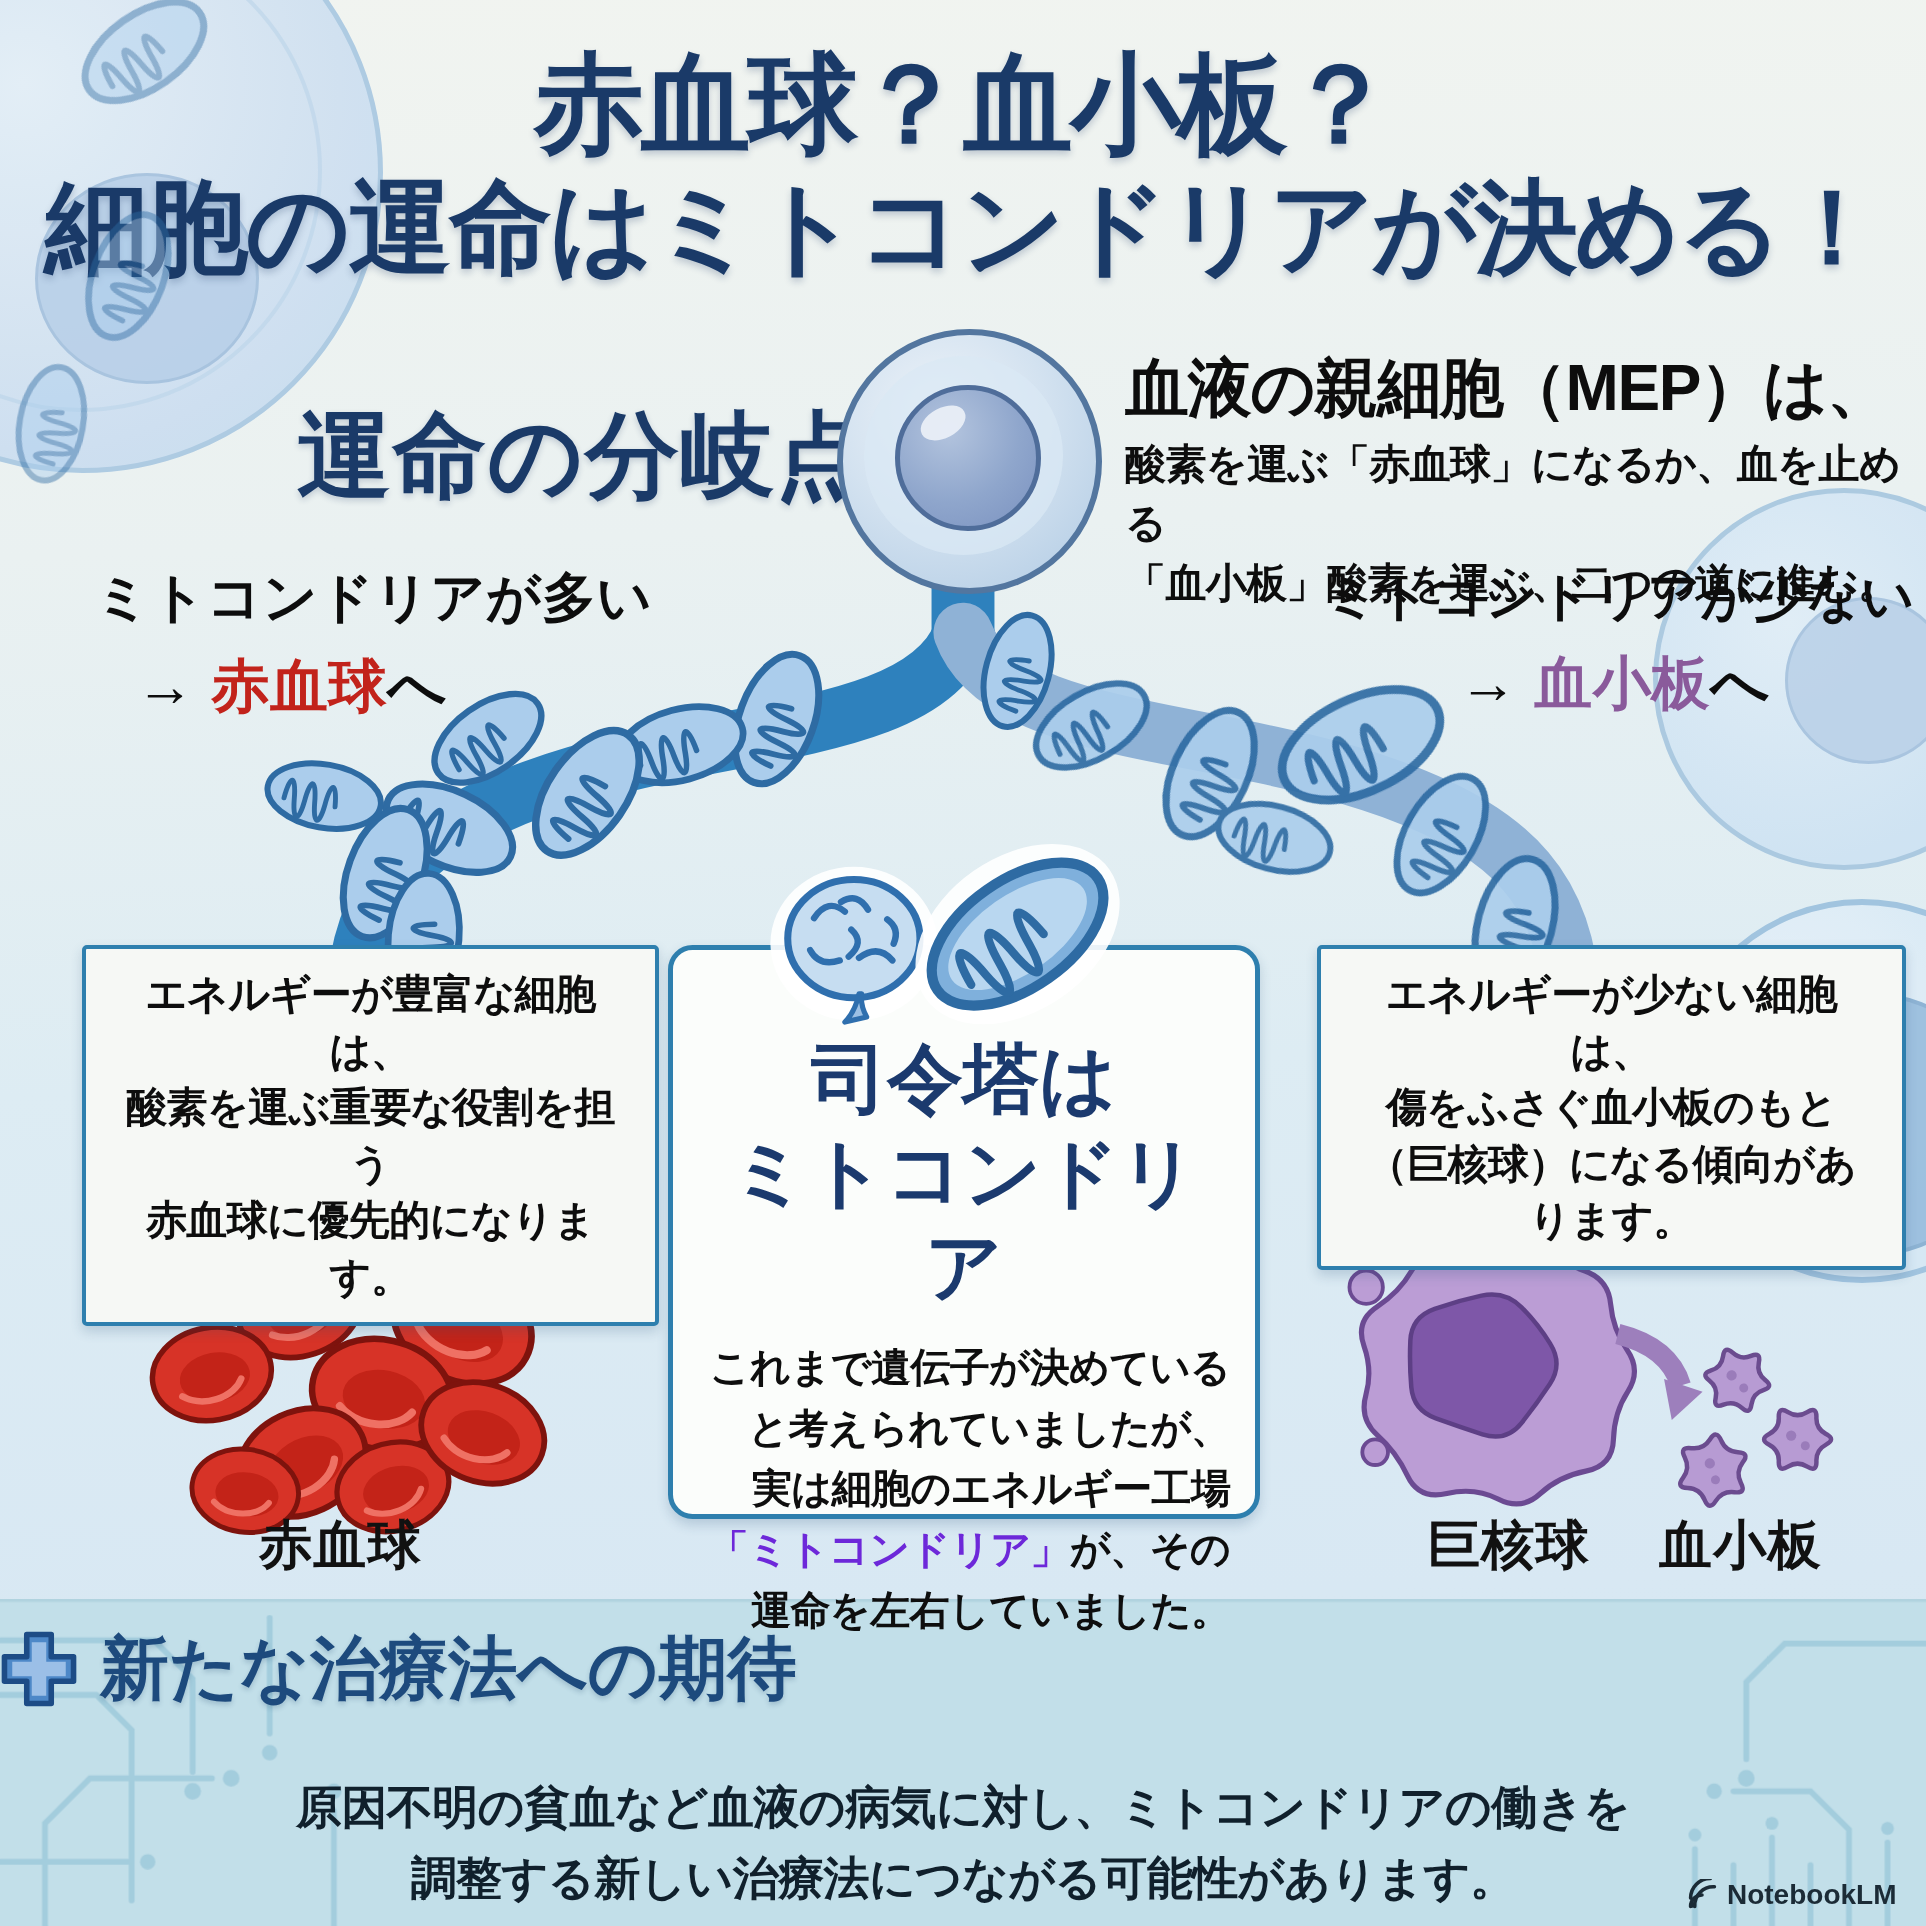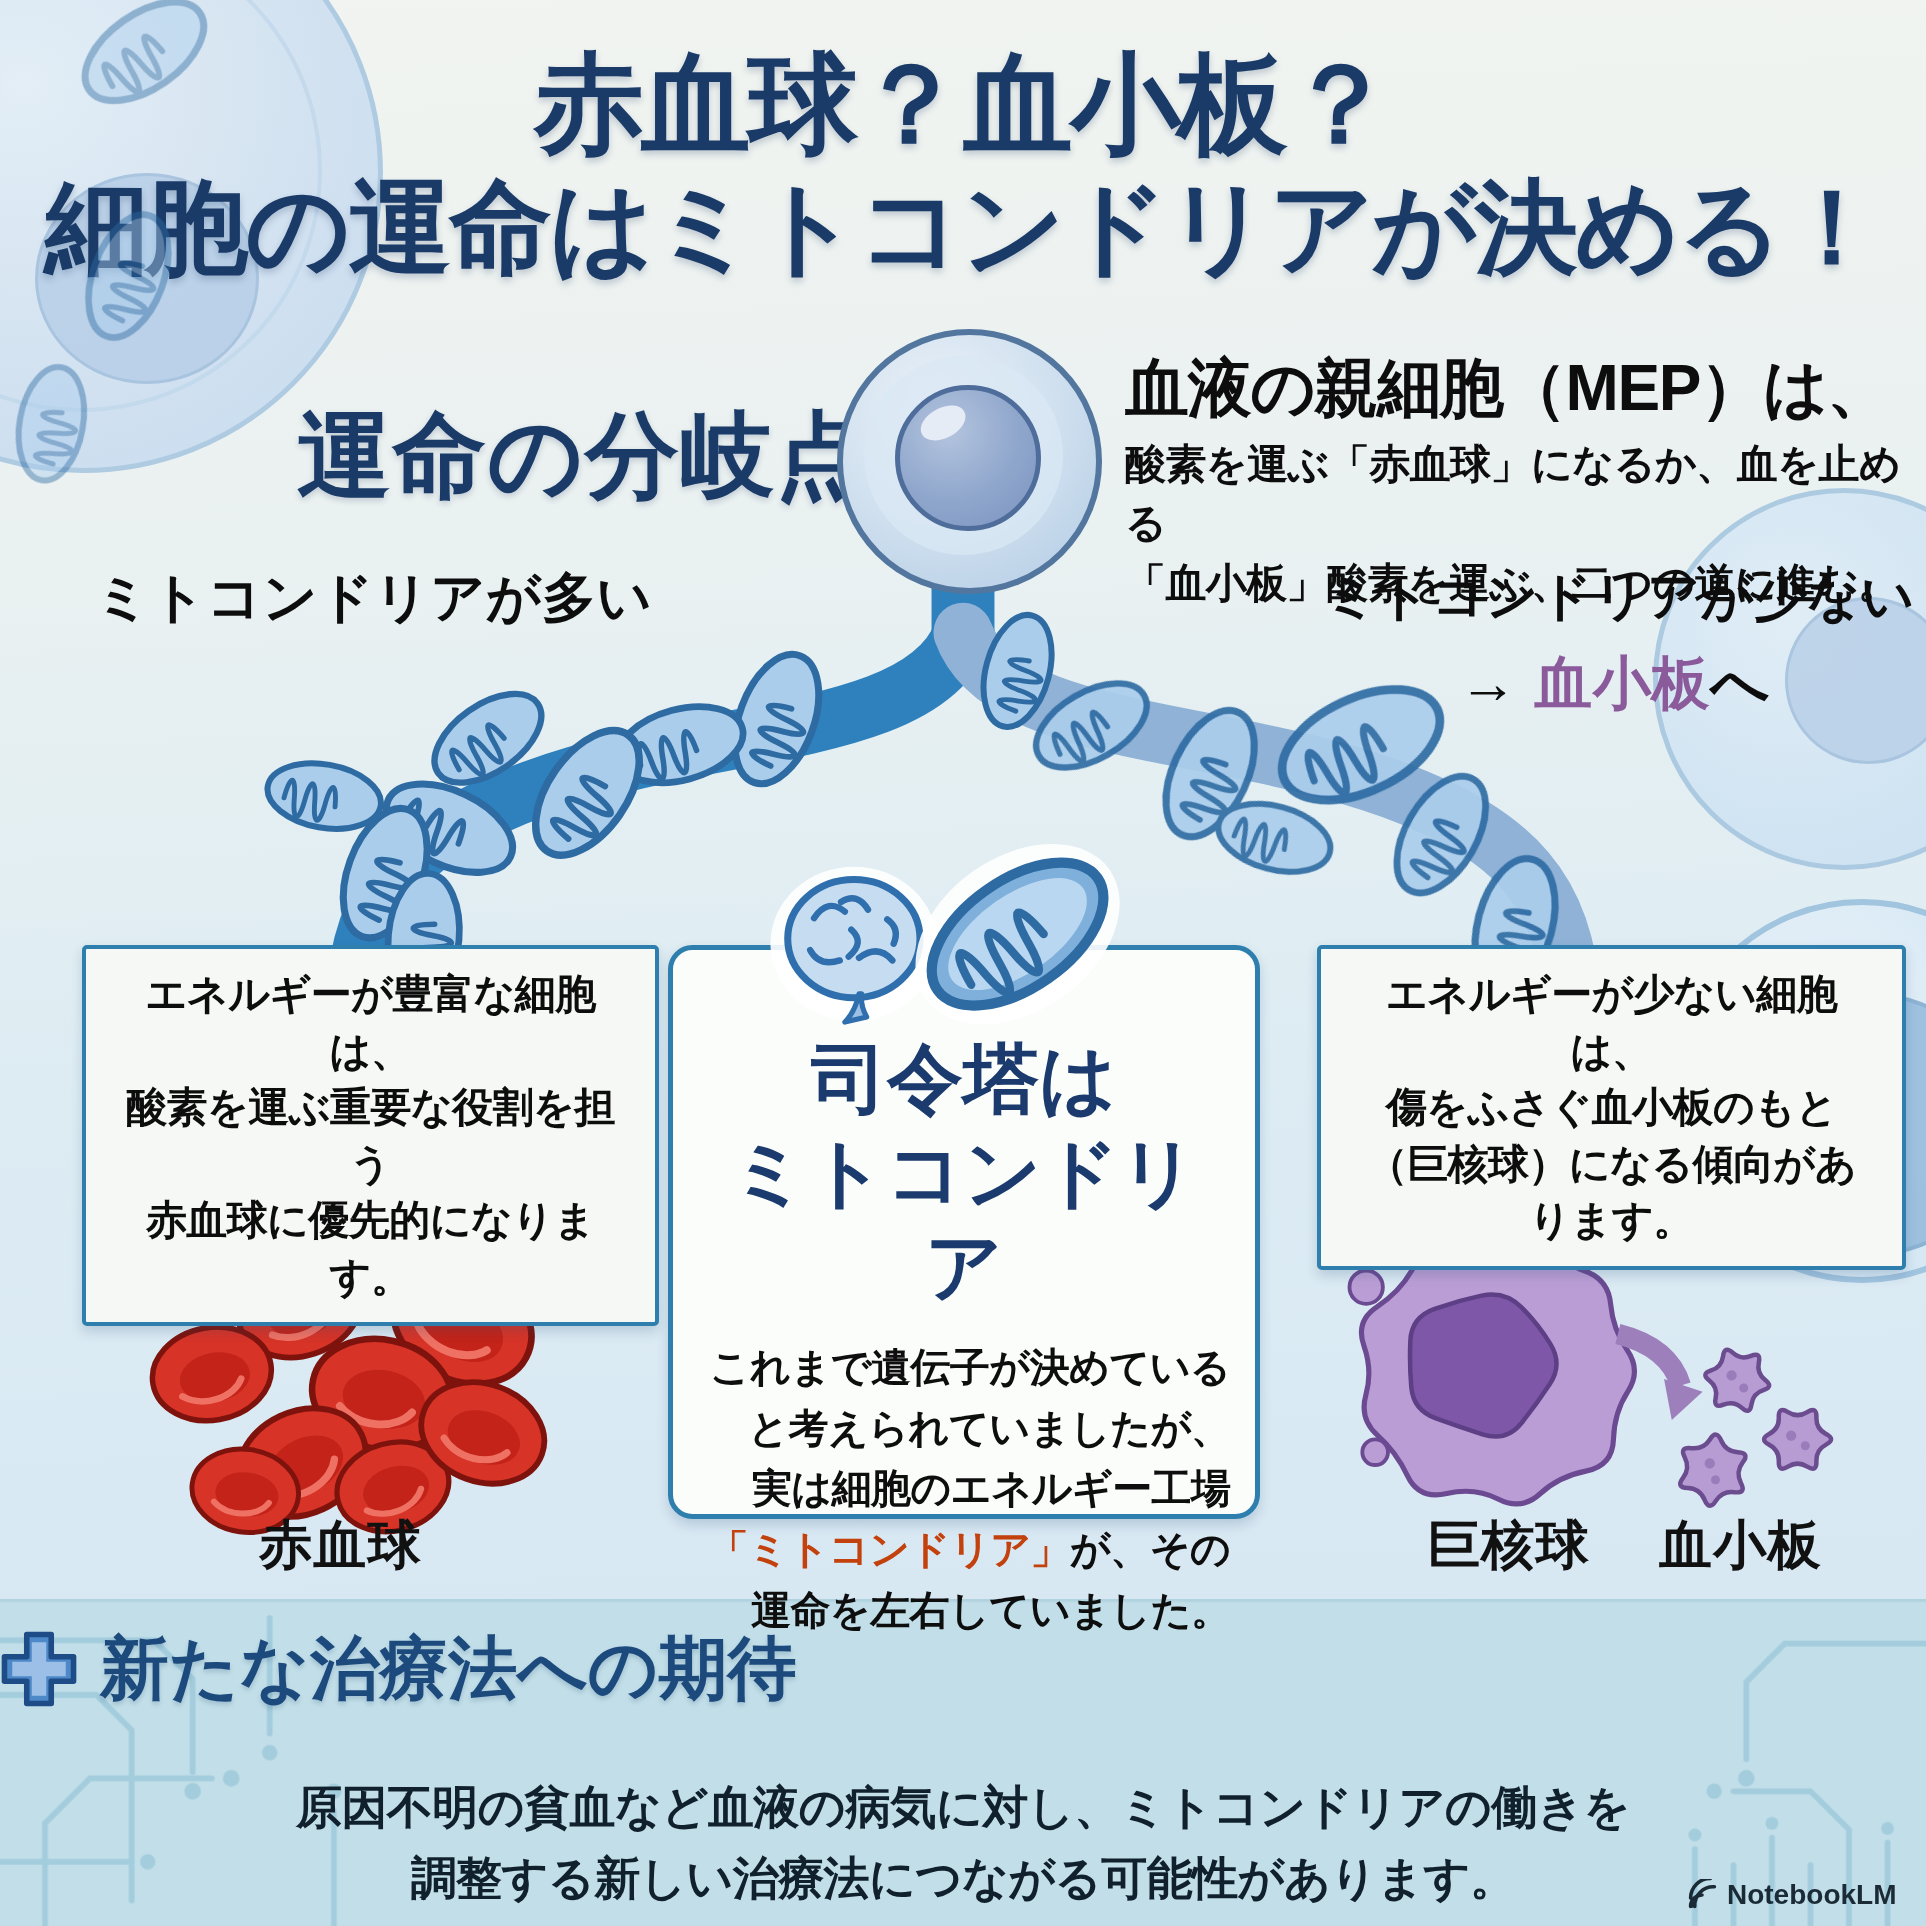--- a/index.html
+++ b/index.html
@@ -39,21 +39,21 @@
   .sidebox{position:absolute;background:#f6f8f5;border:4.5px solid #2e7fae;border-radius:5px;
            box-shadow:0 5.1px 11.6px rgba(40,80,120,.20);padding:17px 26px;color:#0d0d0d;
            font-size:41px;line-height:1.38;letter-spacing:-0.6px;z-index:3;text-align:center;}
   #box-left{left:82px;top:945px;width:517px;}
   #box-right{left:1317px;top:945px;width:529px;}
   #box-center{position:absolute;left:668px;top:945px;width:533px;height:564px;background:#fbfdfb;
               border:5.8px solid #2e7fae;border-radius:24.4px;box-shadow:0 5.1px 11.6px rgba(40,80,120,.20);
               z-index:3;text-align:center;padding:0 24.4px;}
   #box-center .h{margin-top:82px;font-size:76px;line-height:1.24;color:#1b3a6e;letter-spacing:0px;}
   #box-center .body{margin-top:22px;text-align:right;font-size:40px;line-height:1.52;color:#0e0e0e;letter-spacing:-0.6px;}
-  .term-blue{color:#c2410c;}
+  .term-blue{color:#6d28d9;}
   
   #mep-cell{left:837px;top:329px;width:253px;height:253px;border-radius:50%;z-index:2;
             background:radial-gradient(circle at 38% 30%,#ecf2f8,#d3e2f0 45%,#bdd3e8 80%,#b3cbe3);
             border:6.4px solid #53769f;}
   #mep-ring{left:864px;top:356px;width:199px;height:199px;border-radius:50%;z-index:2;background:#dae8f4;opacity:.75;}
   #mep-nucleus{left:895px;top:385px;width:136px;height:136px;border-radius:50%;z-index:2;
                background:radial-gradient(circle at 36% 30%,#b3c4de,#8fa6cc 55%,#7b92c0);border:5.1px solid #4f6d9a;}
   #mep-hl{left:919px;top:408px;width:48px;height:29.5px;border-radius:50%;background:#e9eef7;transform:rotate(-28deg);z-index:2;opacity:.95;}
   
   .cell-label{position:absolute;color:#111;font-size:53px;text-align:center;z-index:3;letter-spacing:1.3px;}
@@ -243,20 +243,21 @@
 <div class="abs mep-text">
   <div class="h">血液の親細胞（MEP）は、</div>
   <div class="d">
     <div>酸素を運ぶ「赤血球」になるか、血を止める</div>
     <div>「血小板」酸素を運ぶ、二つの道に進む。</div>
   </div>
 </div>
 
 <div class="abs cond" id="cond-left">
   <div>ミトコンドリアが多い</div>
+  <div class="l2"><span>→ </span><span class="red-t">赤血球</span><span>へ</span></div>
 </div>
 
 <div class="abs cond" id="cond-right">
   <div>ミトコンドリアが少ない</div>
   <div class="l2"><span>→ </span><span class="purple-t">血小板</span><span>へ</span></div>
 </div>
 
 <div class="sidebox" id="box-left">
   <div>エネルギーが豊富な細胞は、</div>
   <div>酸素を運ぶ重要な役割を担う</div>

